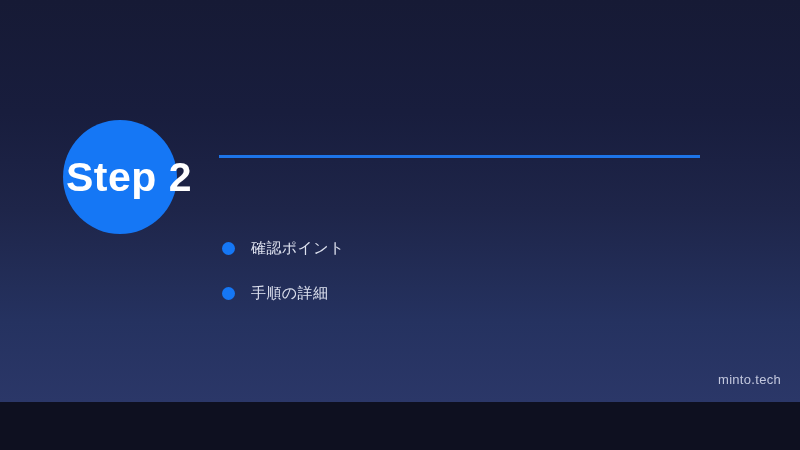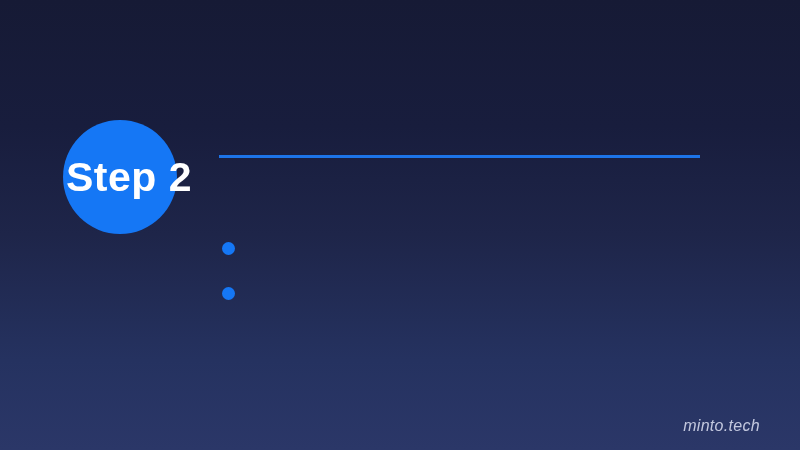--- a/index.html
+++ b/index.html
@@ -10,21 +10,21 @@
   body {
     width: 800px;
     height: 450px;
     overflow: hidden;
     font-family: "Liberation Sans", "DejaVu Sans", sans-serif;
   }
 
   #slide {
     position: relative;
     width: 800px;
-    height: 450px;
+    height: 402px;
     background: linear-gradient(180deg, #161a35 0%, #181d3d 28%, #1e2549 52%, #253260 80%, #2b3768 100%);
     overflow: hidden;
   }
 
   
   #step-badge {
     position: absolute;
     left: 0;
     top: 118px;
     width: 210px;
@@ -109,46 +109,47 @@
     color: #dfe3f0;
     font-size: 15px;
     line-height: 22px;
     letter-spacing: 0.4px;
     white-space: nowrap;
   }
 
   
   #footer-watermark {
     position: absolute;
-    right: 40px;
+    right: 19px;
     bottom: 15px;
     color: #c3c8de;
-    font-size: 16px;
+    font-size: 13px;
     letter-spacing: 0.3px;
-    font-style: italic;
   }
 </style>
 </head>
 <body>
 
 <div id="slide">
 
   <div id="step-badge">
     <div id="step-circle"></div>
     <div id="step-label">Step 2</div>
   </div>
 
   <div id="title-block">
     <div id="title-rule"></div>
   </div>
 
   <ul id="bullet-list">
     <li>
       <span class="bullet-dot"></span>
+      <span class="bullet-text">確認ポイント</span>
     </li>
     <li>
       <span class="bullet-dot"></span>
+      <span class="bullet-text">手順の詳細</span>
     </li>
   </ul>
 
   <div id="footer-watermark">minto.tech</div>
 
 </div>
 
 </body></html>

